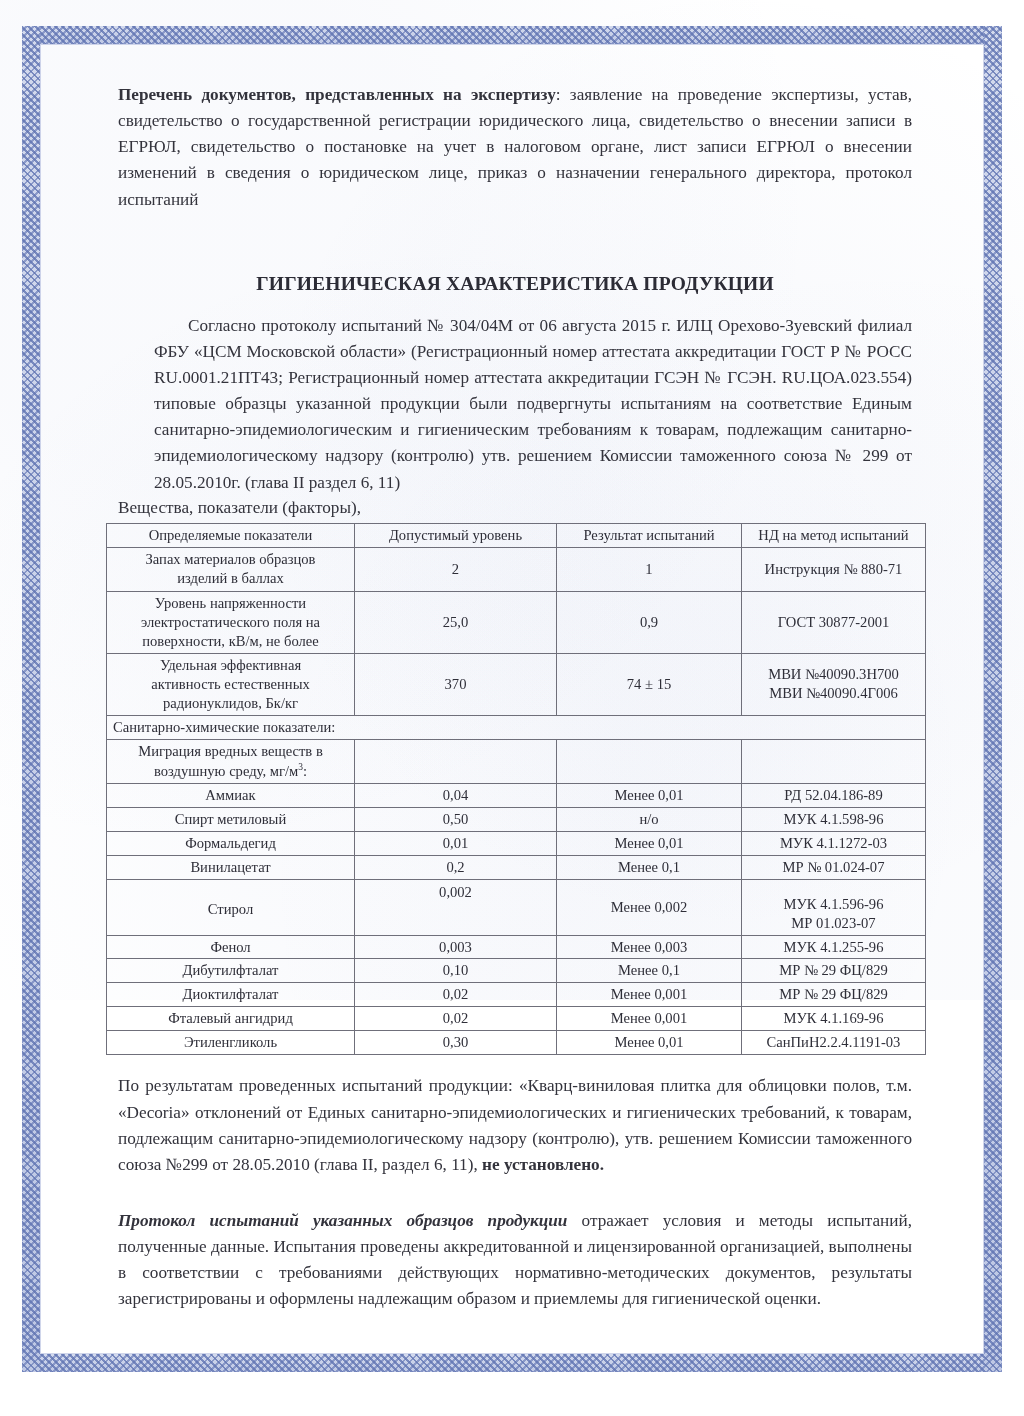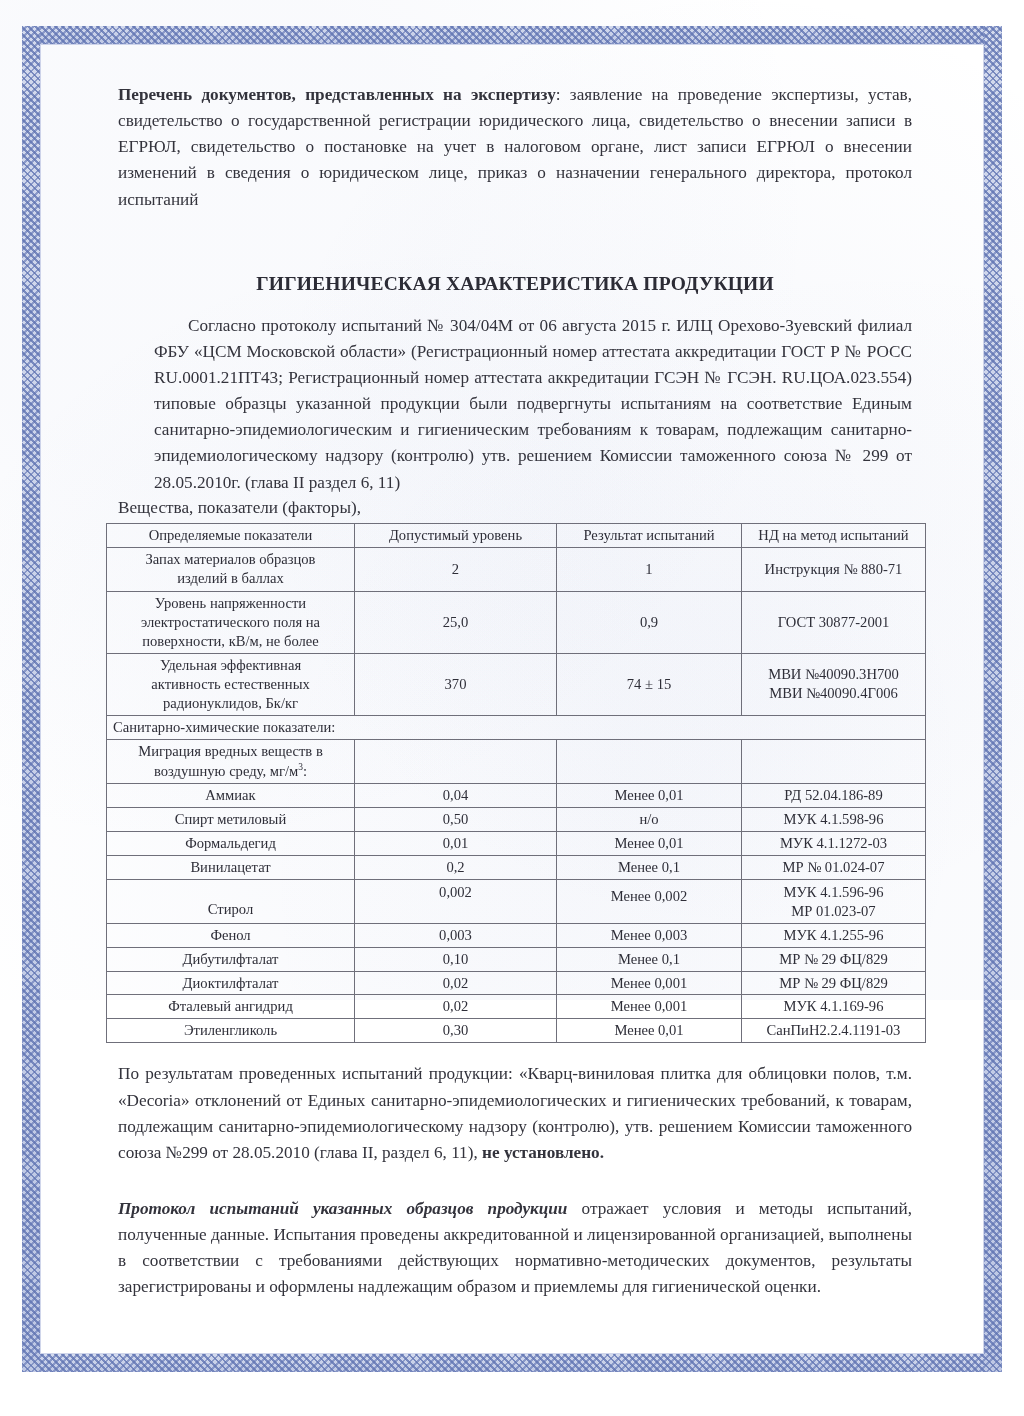--- a/index.html
+++ b/index.html
@@ -242,22 +242,22 @@
         <tr class="row-std">
           <td class="name">Винилацетат</td>
           <td class="num">0,2</td>
           <td class="num">Менее 0,1</td>
           <td class="meth">МР № 01.024-07</td>
         </tr>
 
         <tr class="tall">
           <td class="name" style="vertical-align:top;padding-top:20px;">Стирол</td>
           <td class="num" style="vertical-align:top;padding-top:3px;">0,002</td>
-          <td class="num" style="vertical-align:top;padding-top:7px;margin-left:32px;">Менее 0,002</td>
-          <td class="meth two-line" style="vertical-align:top;padding-top:3px;">
+          <td class="num" style="vertical-align:top;padding-top:18px;margin-left:32px;">Менее 0,002</td>
+          <td class="meth two-line" style="vertical-align:top;padding-top:15px;">
             <div>МУК 4.1.596-96</div>
             <div>МР 01.023-07</div>
           </td>
         </tr>
 
         <tr class="row-std">
           <td class="name">Фенол</td>
           <td class="num">0,003</td>
           <td class="num">Менее 0,003</td>
           <td class="meth">МУК 4.1.255-96</td>

